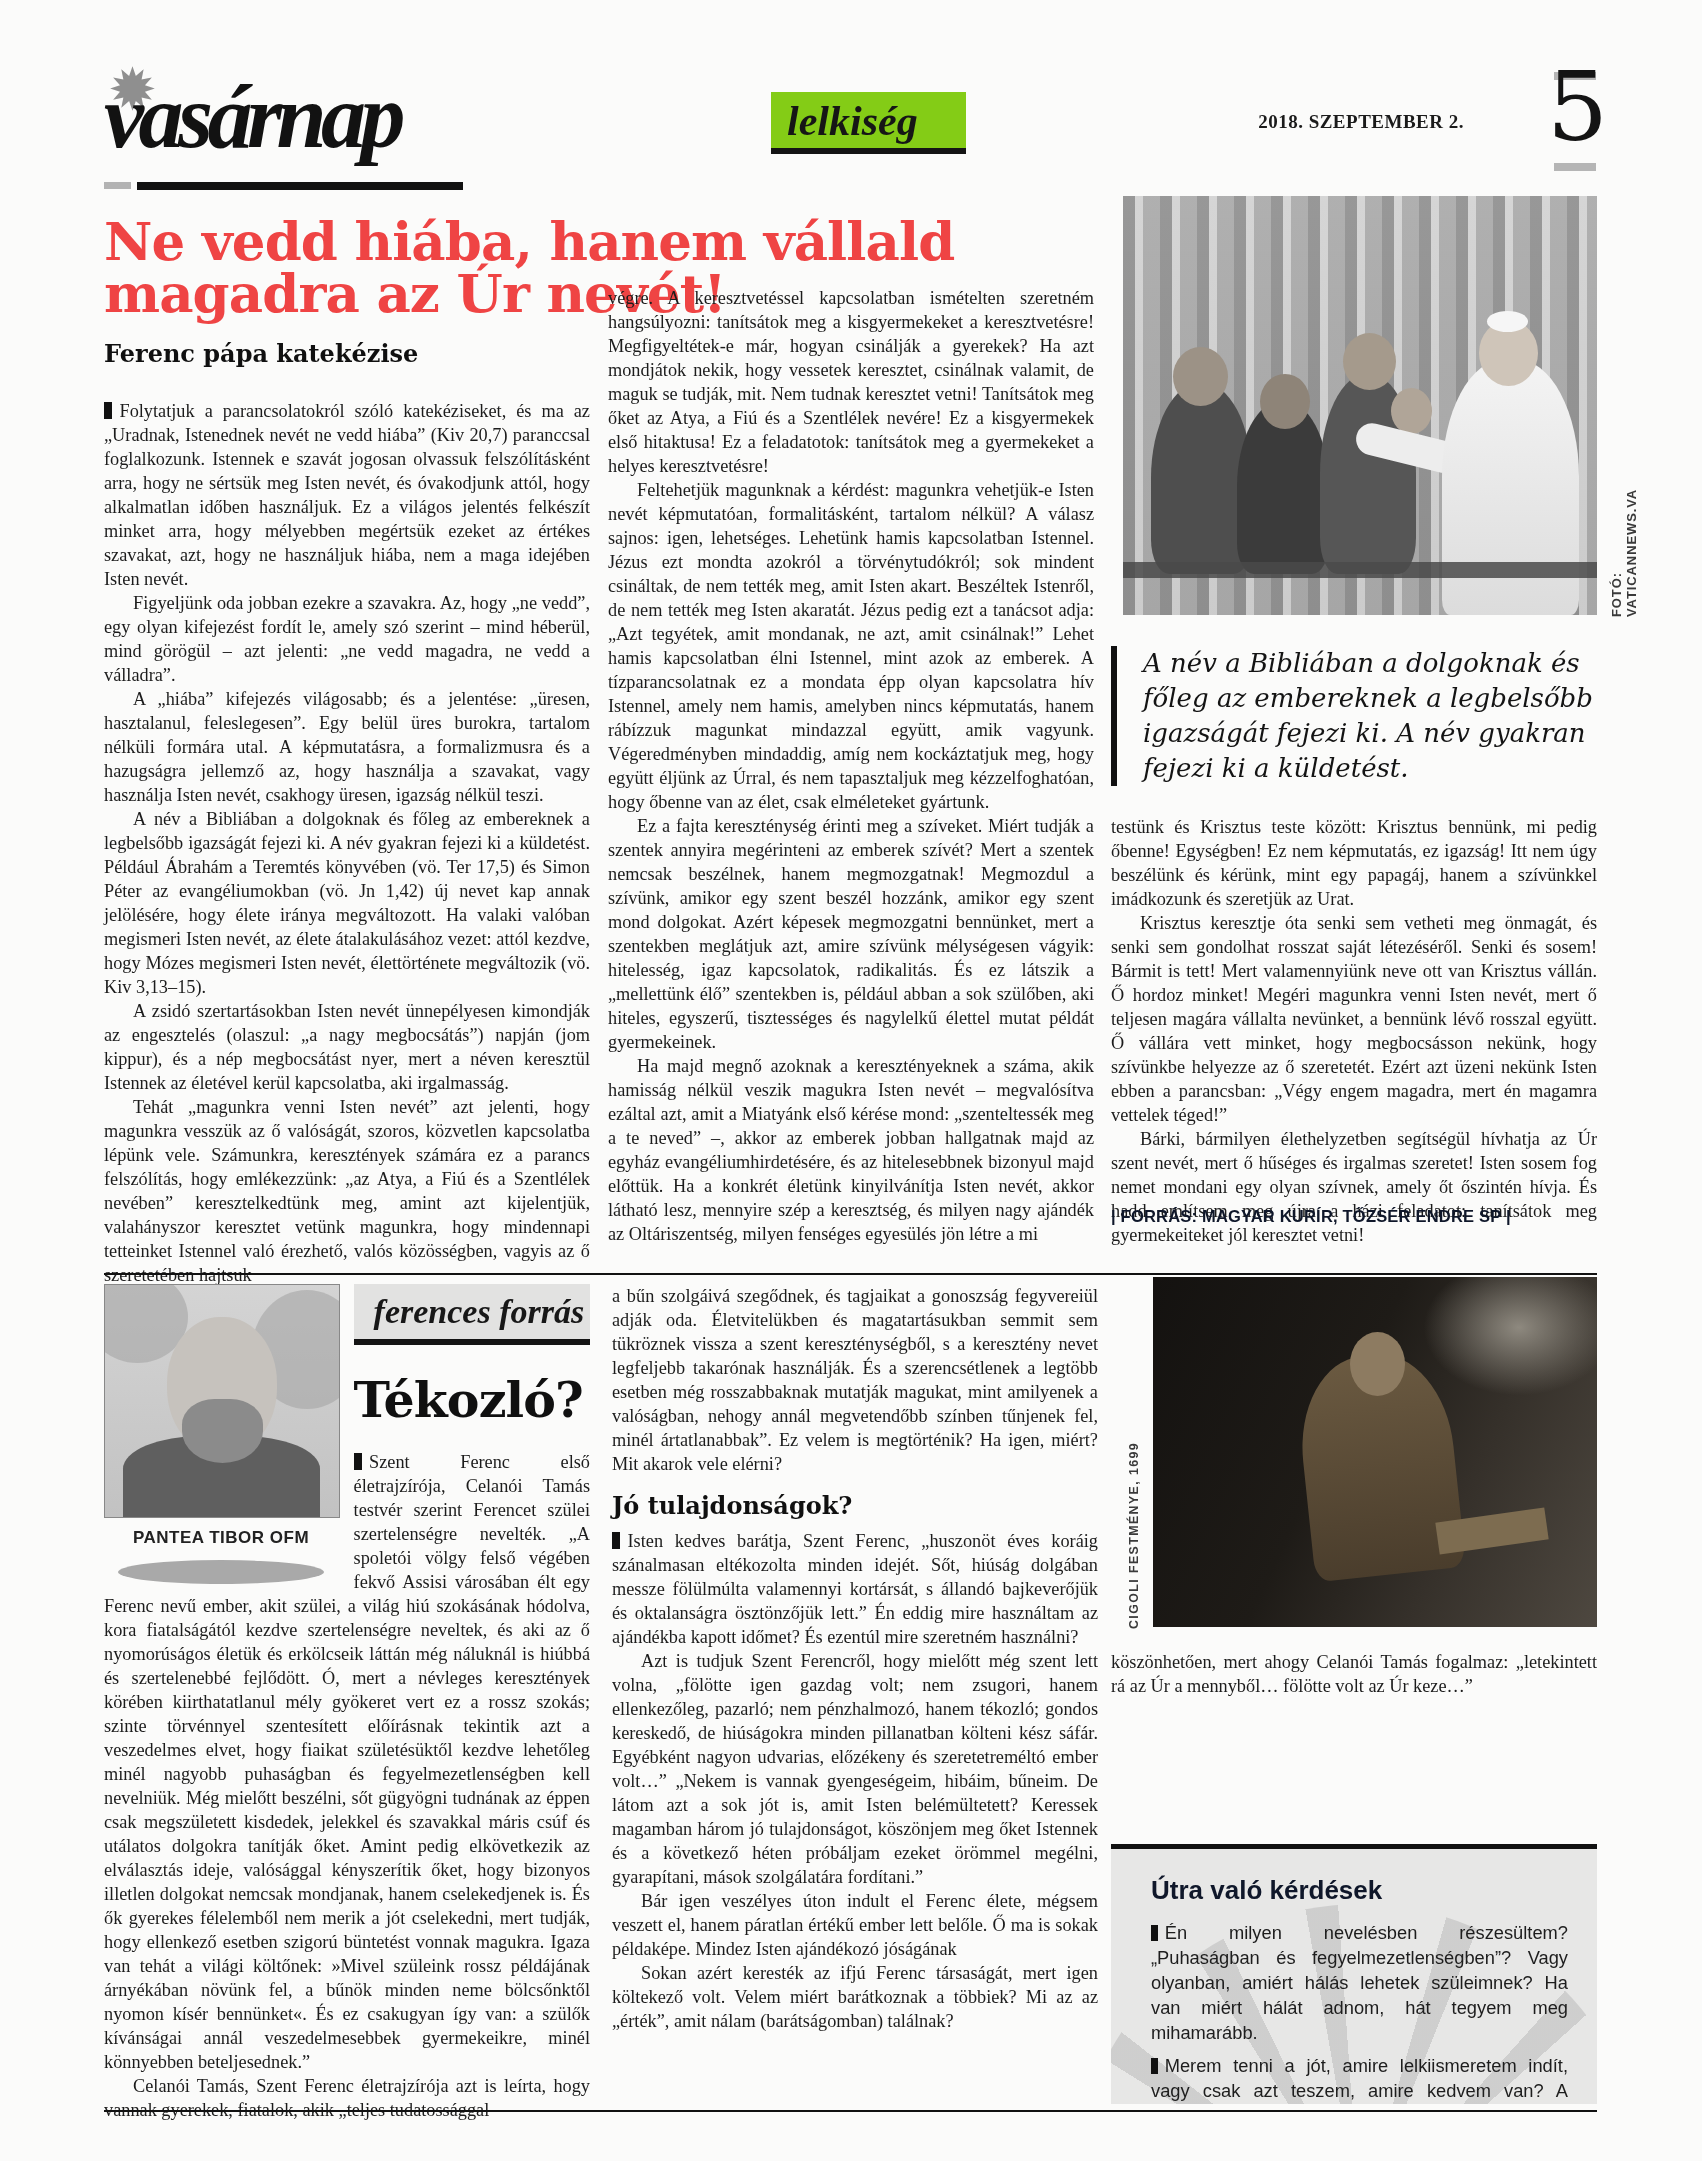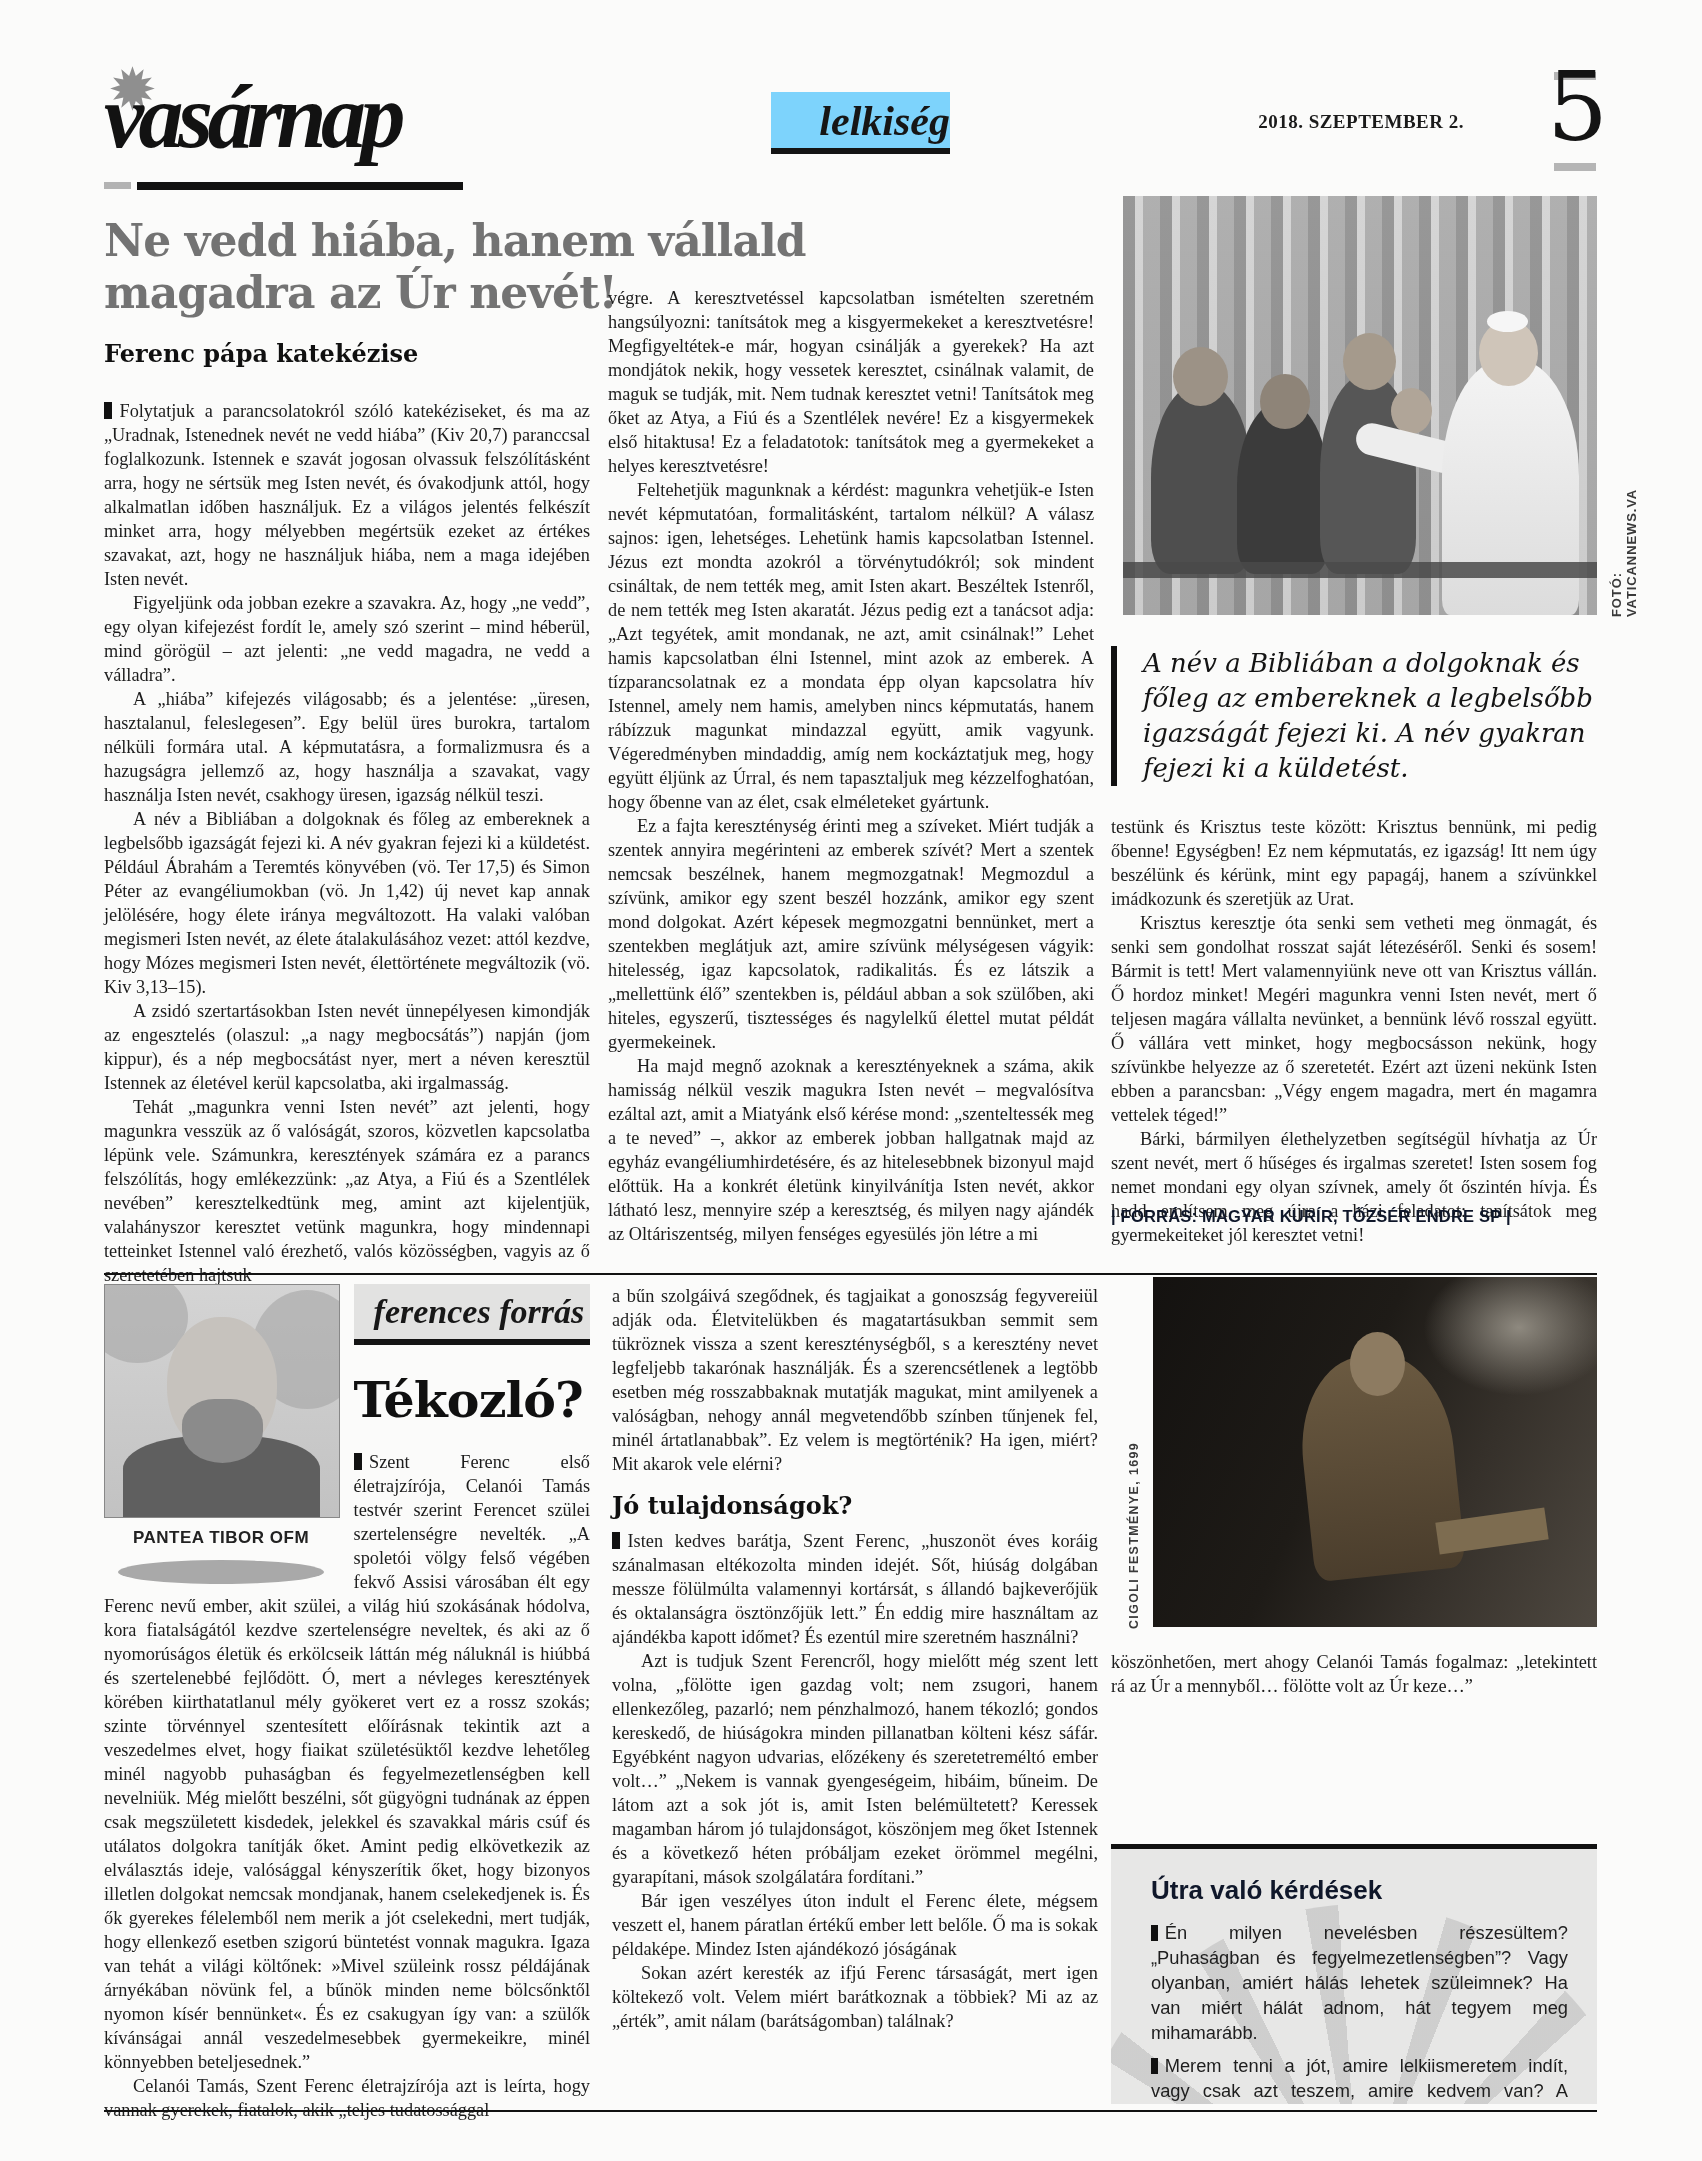--- a/index.html
+++ b/index.html
@@ -7,31 +7,31 @@
        font-family:"Liberation Serif",serif;color:#181818;overflow:hidden;}
   .abs{position:absolute;}
   
   .masthead{left:104px;top:68px;width:366px;height:124px;}
   .sun-icon{position:absolute;left:3.7px;top:-13px;font-size:59px;color:#8f8f8f;
             font-family:"DejaVu Sans",sans-serif;}
   .masthead-word{position:absolute;left:0;top:3.7px;font:italic bold 90px/1 "Liberation Serif",serif;
                  letter-spacing:-5.5px;color:#121212;}
   .masthead-sq{left:104px;top:182px;width:26.5px;height:6.9px;background:#b3b3b3;}
   .masthead-bar{left:137px;top:182px;width:326px;height:7.8px;background:#111;}
-  .section-box{left:771px;top:92px;width:179px;height:56px;background:#7dd3fc;
-               border-bottom:6.9px solid #141414;text-align:right;}
+  .section-box{left:771px;top:92px;width:179px;height:56px;background:#84cc16;
+               border-bottom:6.9px solid #141414;text-align:left;padding-left:16px;}
   .section-box span{font:italic bold 42px/59px "Liberation Serif",serif;color:#161616;}
   .issue-date{left:1235px;top:111px;width:229px;text-align:right;
               font:bold 19px/22px "Liberation Serif",serif;letter-spacing:0.5px;color:#1b1b1b;}
   .pn-bar{width:42px;height:7.8px;background:#b5b5b5;}
   .page-number{left:1547px;top:59px;width:50px;text-align:center;
                font:400 96px/96px "DejaVu Serif",serif;color:#141414;}
   
   .headline{left:104px;top:215px;width:1020px;font-family:"DejaVu Serif",serif;
-            font-weight:bold;font-size:44px;line-height:52px;letter-spacing:-0.9px;color:#737373;}
+            font-weight:bold;font-size:53px;line-height:52px;letter-spacing:-0.9px;color:#ef4444;}
   .kicker{left:104px;top:340px;font:bold 24px/27.5px "DejaVu Serif",serif;color:#101010;}
   .body-col{font-size:18.3px;line-height:24px;text-align:justify;color:#1c1c1c;}
   .body-col p{margin:0;}
   .body-col p.ind{text-indent:29px;}
   .pmark{display:inline-block;width:8.2px;height:16.5px;background:#111;margin-right:7.3px;
          vertical-align:-1.8px;}
   .col1{left:104px;top:399px;width:486px;}
   .col2{left:608px;top:286px;width:486px;font-family:Liberation Serif, serif;}
   .col3{left:1111px;top:815px;width:486px;}
   .pull-quote{left:1111px;top:646px;width:458px;border-left:6.4px solid #111;

